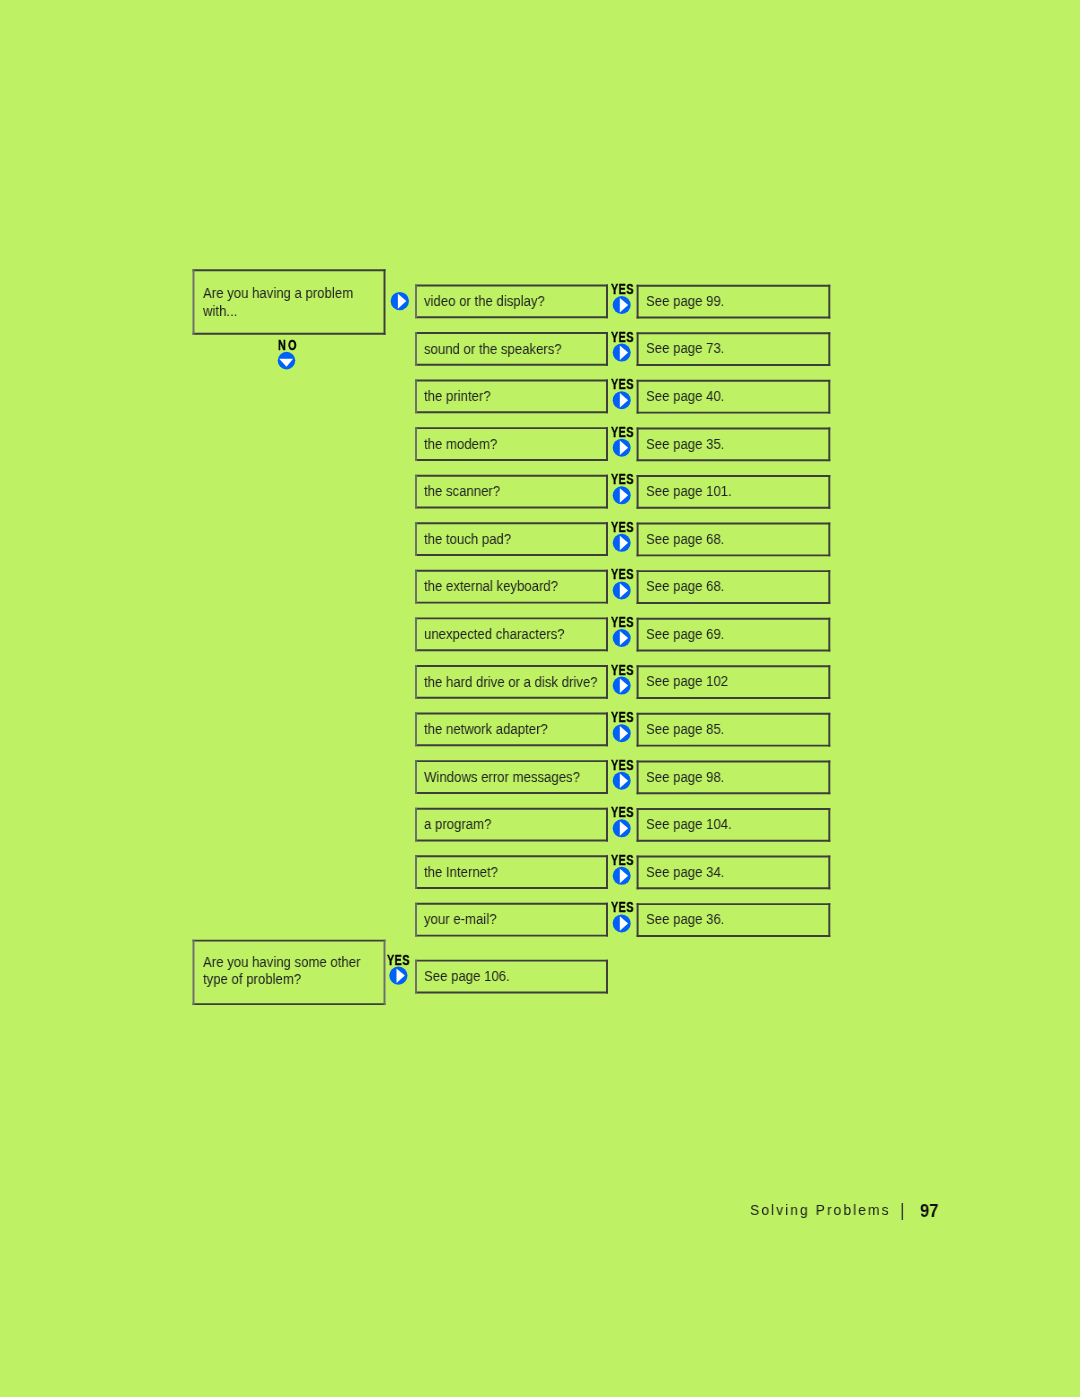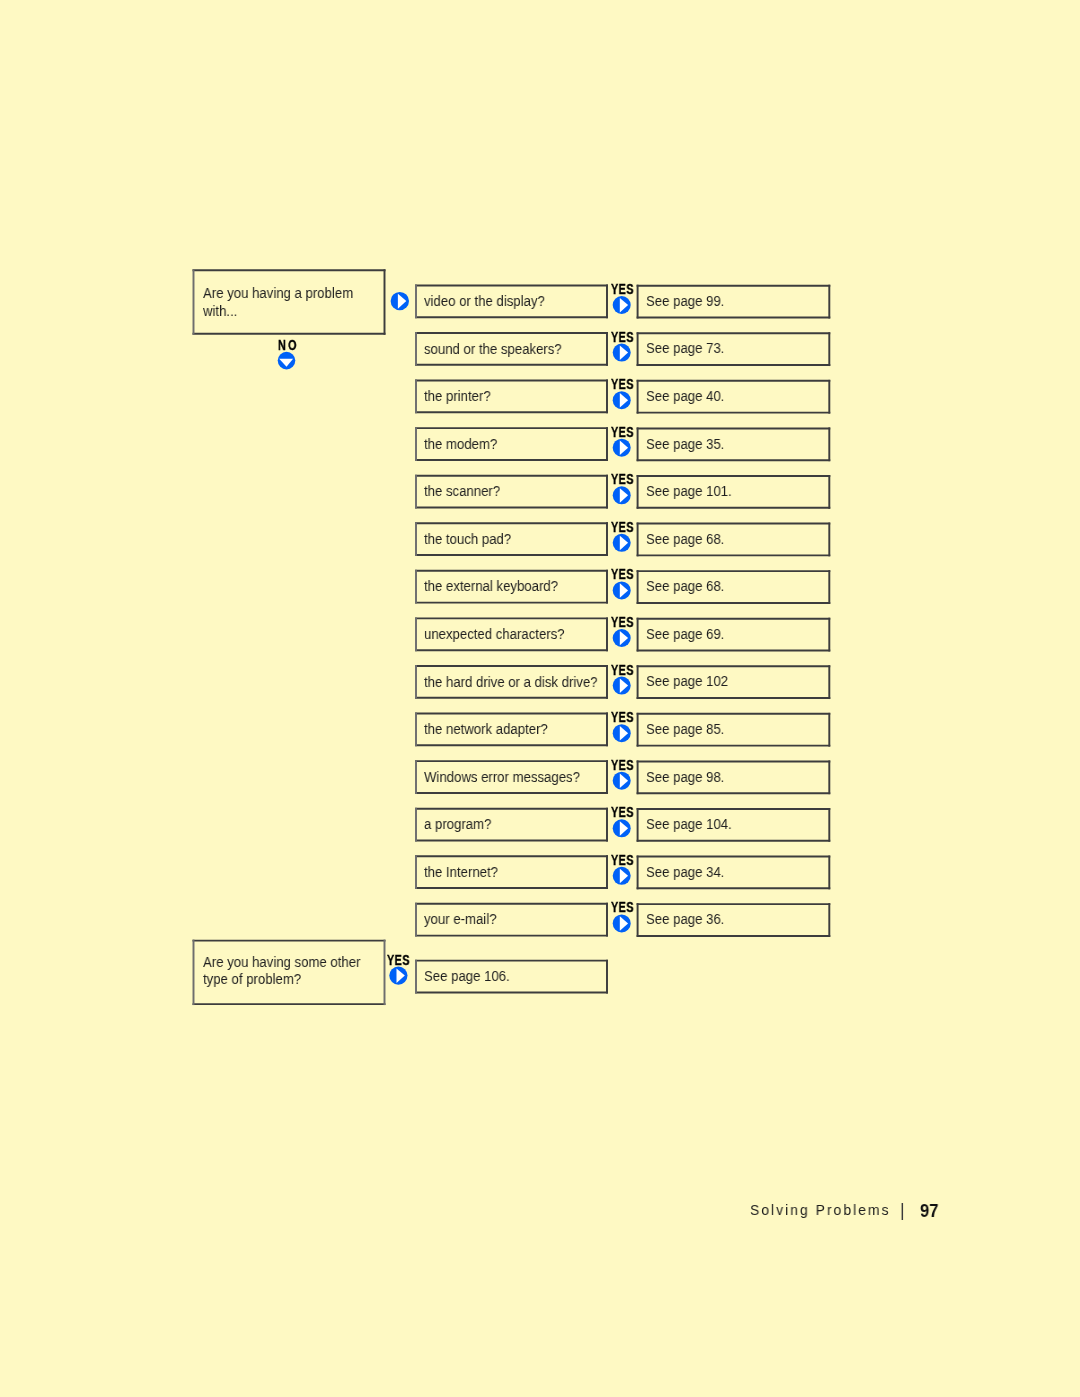--- a/index.html
+++ b/index.html
@@ -1,18 +1,18 @@
 <!DOCTYPE html>
 <html><head>
 <meta charset="utf-8">
 <title>Solving Problems</title>
 <style>
   html,body{margin:0;padding:0;background:#ffffff;}
   body{width:1080px;height:1397px;font-family:"Liberation Sans",sans-serif;overflow:hidden;}
-  #page{position:relative;width:1080px;height:1397px;background:#fef9c3;}
+  #page{position:relative;width:1080px;height:1397px;background:#bef264;}
 
   #gfx{position:absolute;left:0;top:0;width:1080px;height:1397px;}
 
   .txt{position:absolute;font-family:"Liberation Sans",sans-serif;font-size:14.7px;
        color:#1f1f1f;line-height:17.8px;white-space:nowrap;
        transform:scaleX(0.897);transform-origin:0 0;will-change:transform;}
 
   .yeslbl{position:absolute;font-family:"Liberation Sans",sans-serif;font-weight:bold;font-size:13.9px;
           letter-spacing:0.55px;color:#000;line-height:10px;-webkit-text-stroke:0.35px #000;
           transform:scaleX(0.775);transform-origin:0 0;will-change:transform;}

